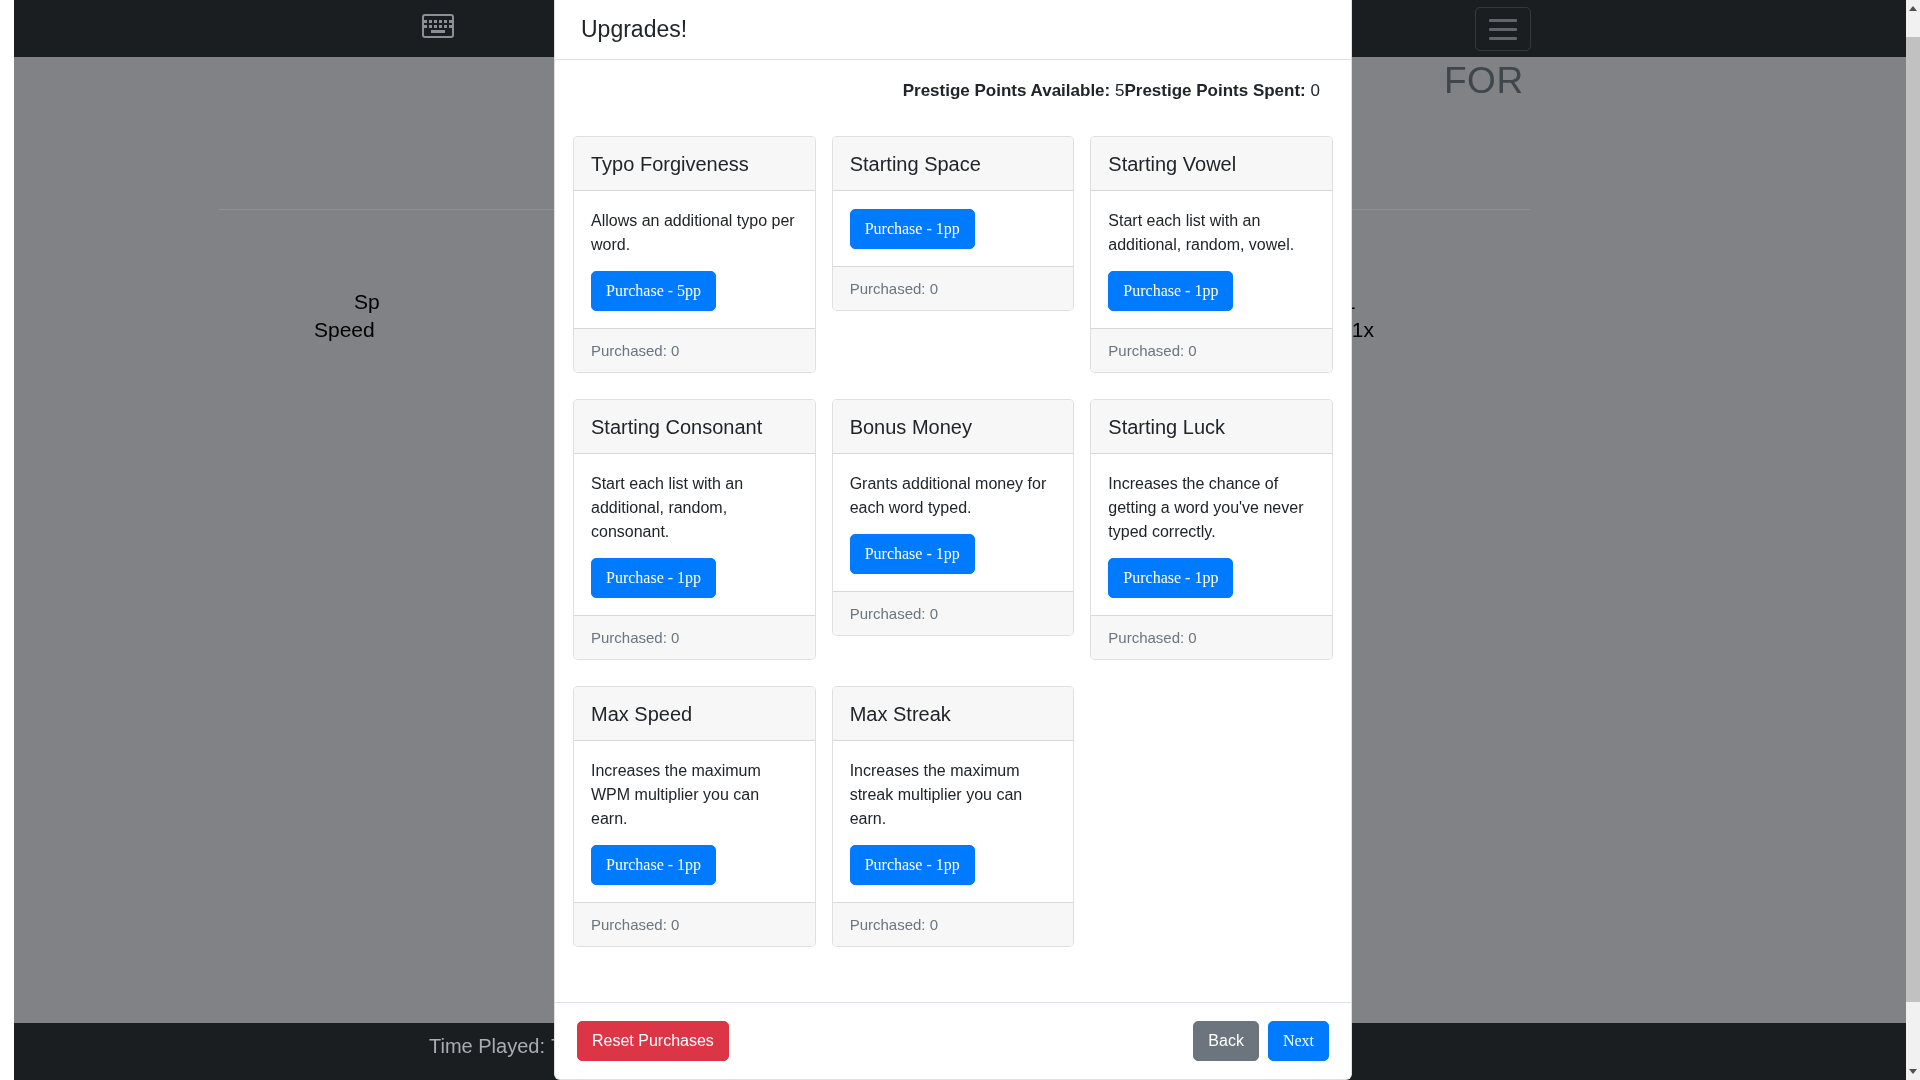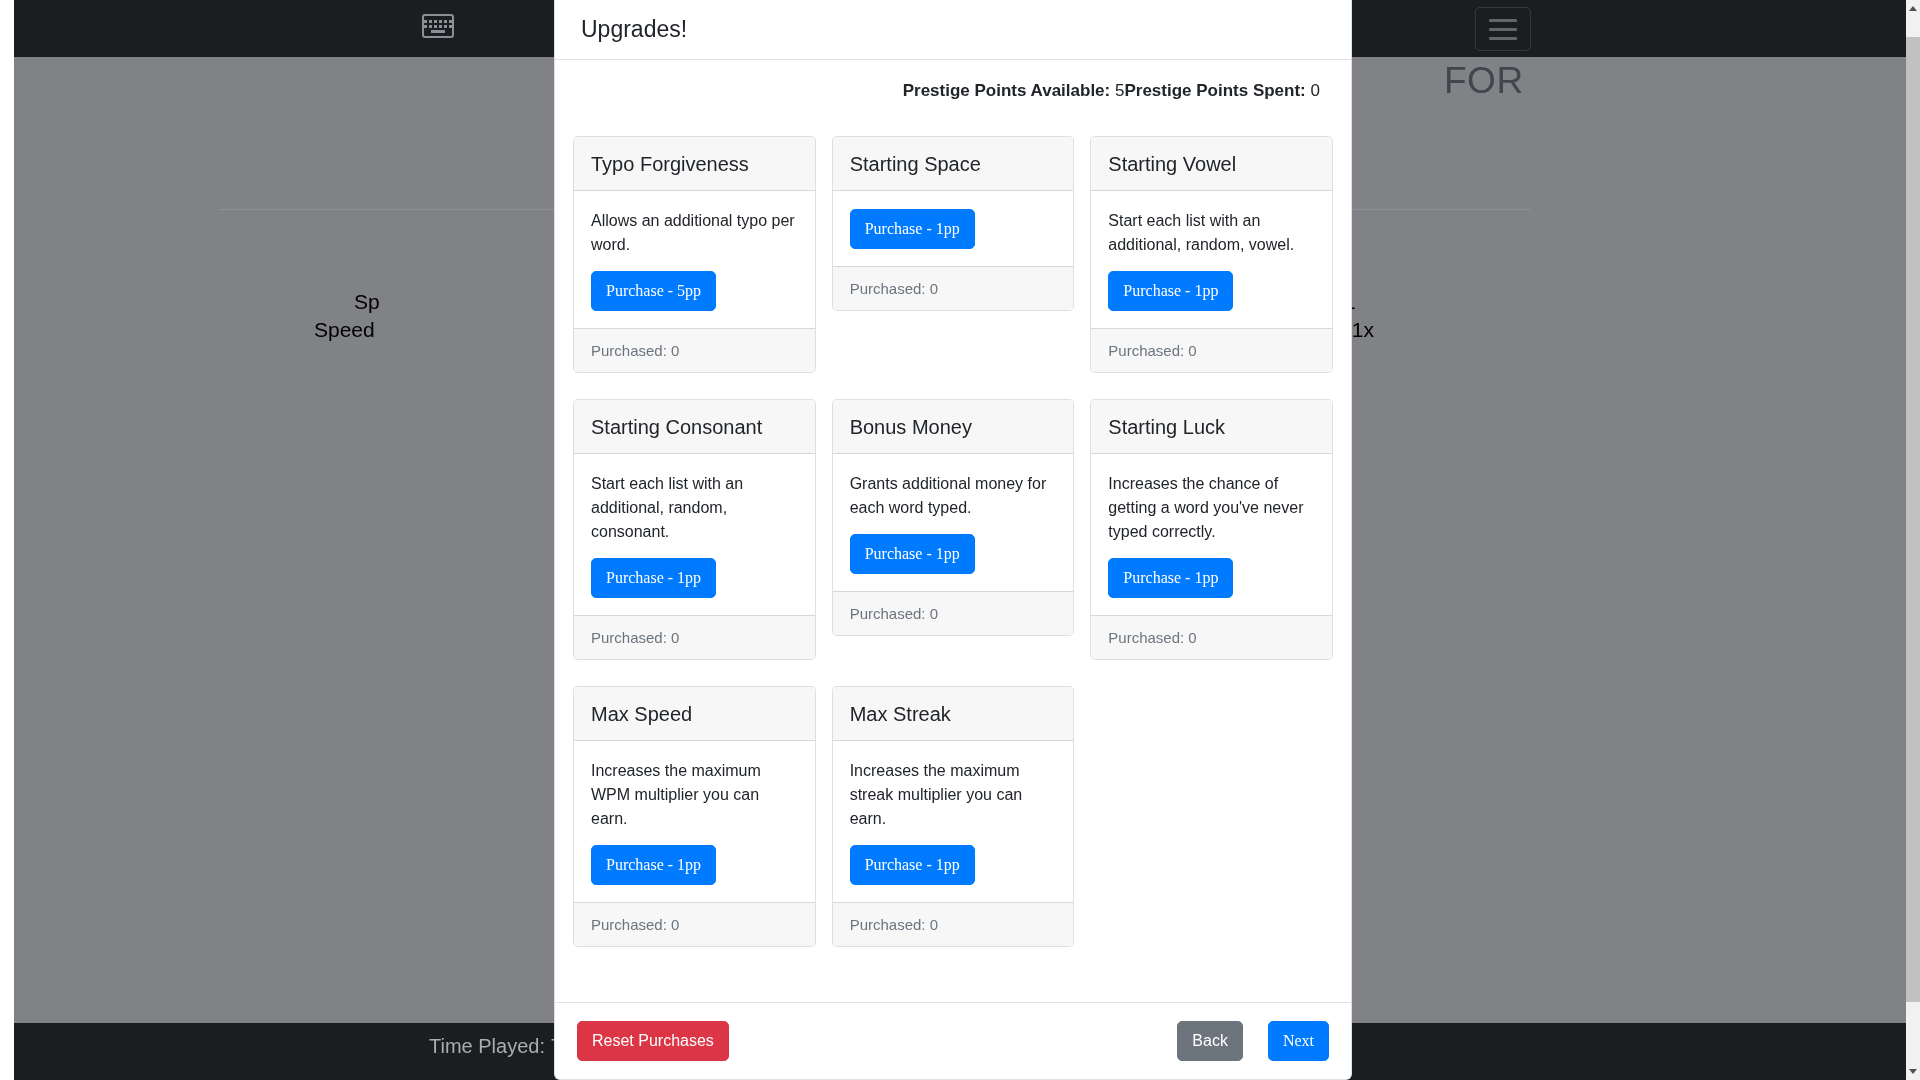--- a/index.html
+++ b/index.html
@@ -310,21 +310,21 @@
     flex: 0 0 auto;
     border-top: 1px solid #dee2e6;
     padding: 18px 22px;
     display: flex;
     align-items: center;
     justify-content: space-between;
     margin-top: auto;
   }
   .footer-right {
     display: flex;
-    gap: 25px;
+    gap: 9px;
   }
 
   .h-spacer { flex: 1 1 auto; }
 </style>
 </head>
 <body>
 
 <div id="app-background">
 
   <div class="navbar navbar-top">

